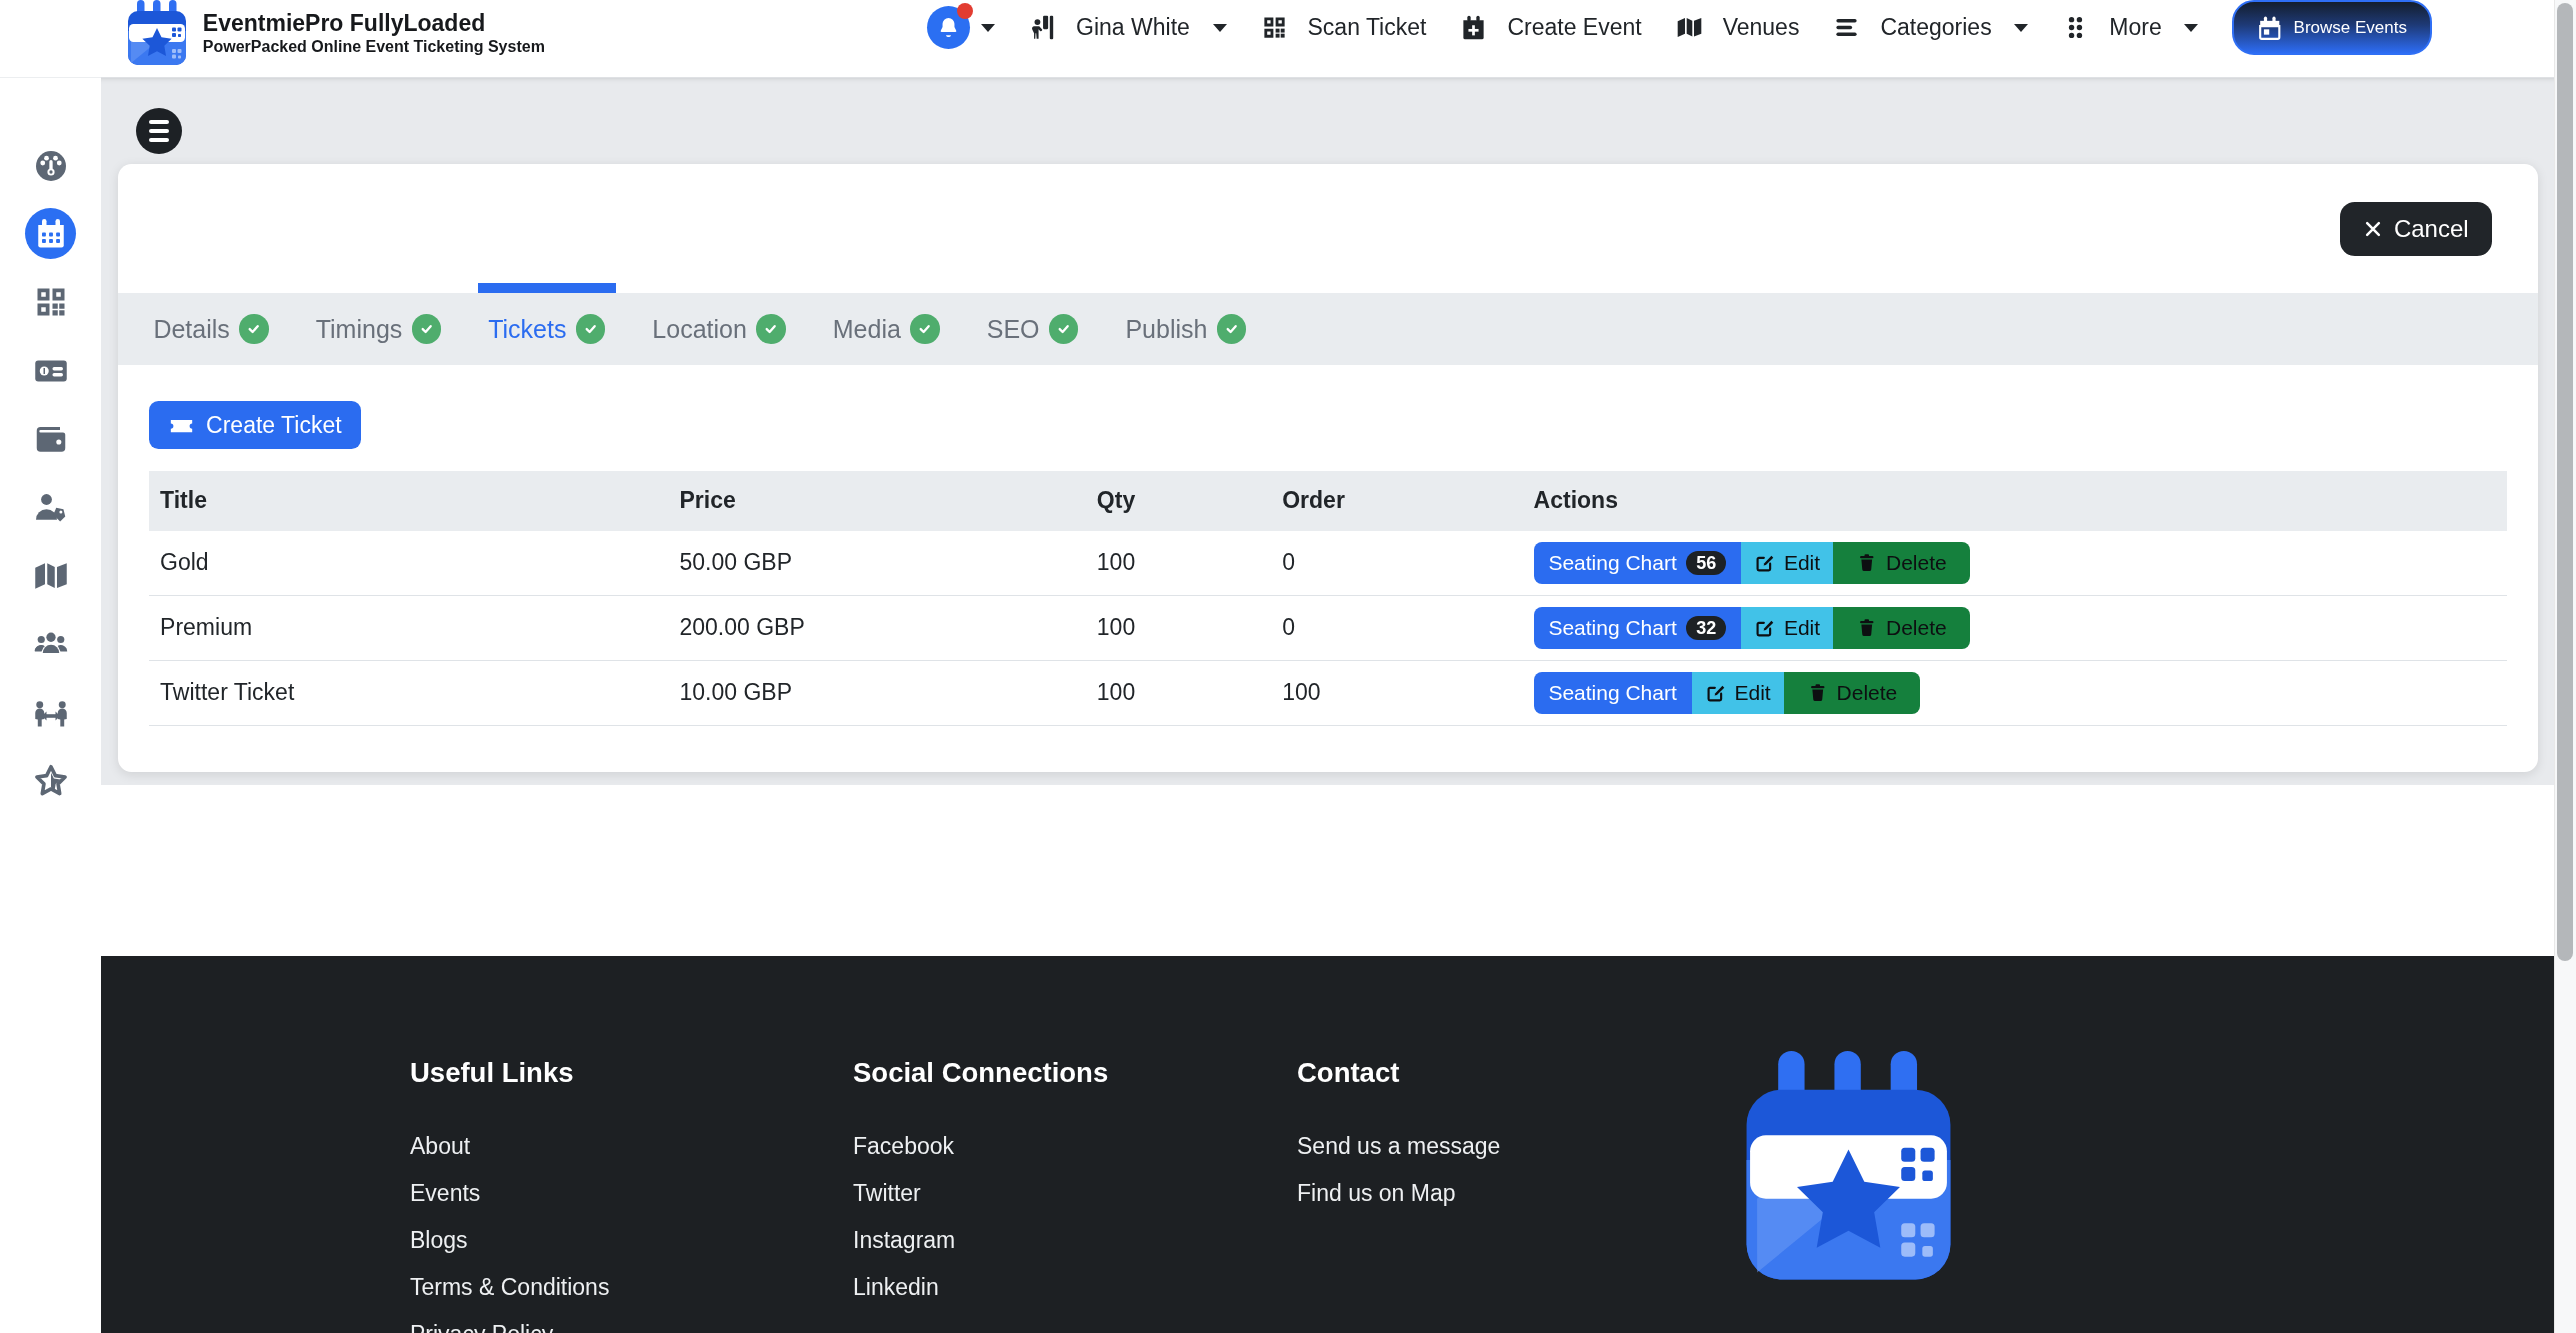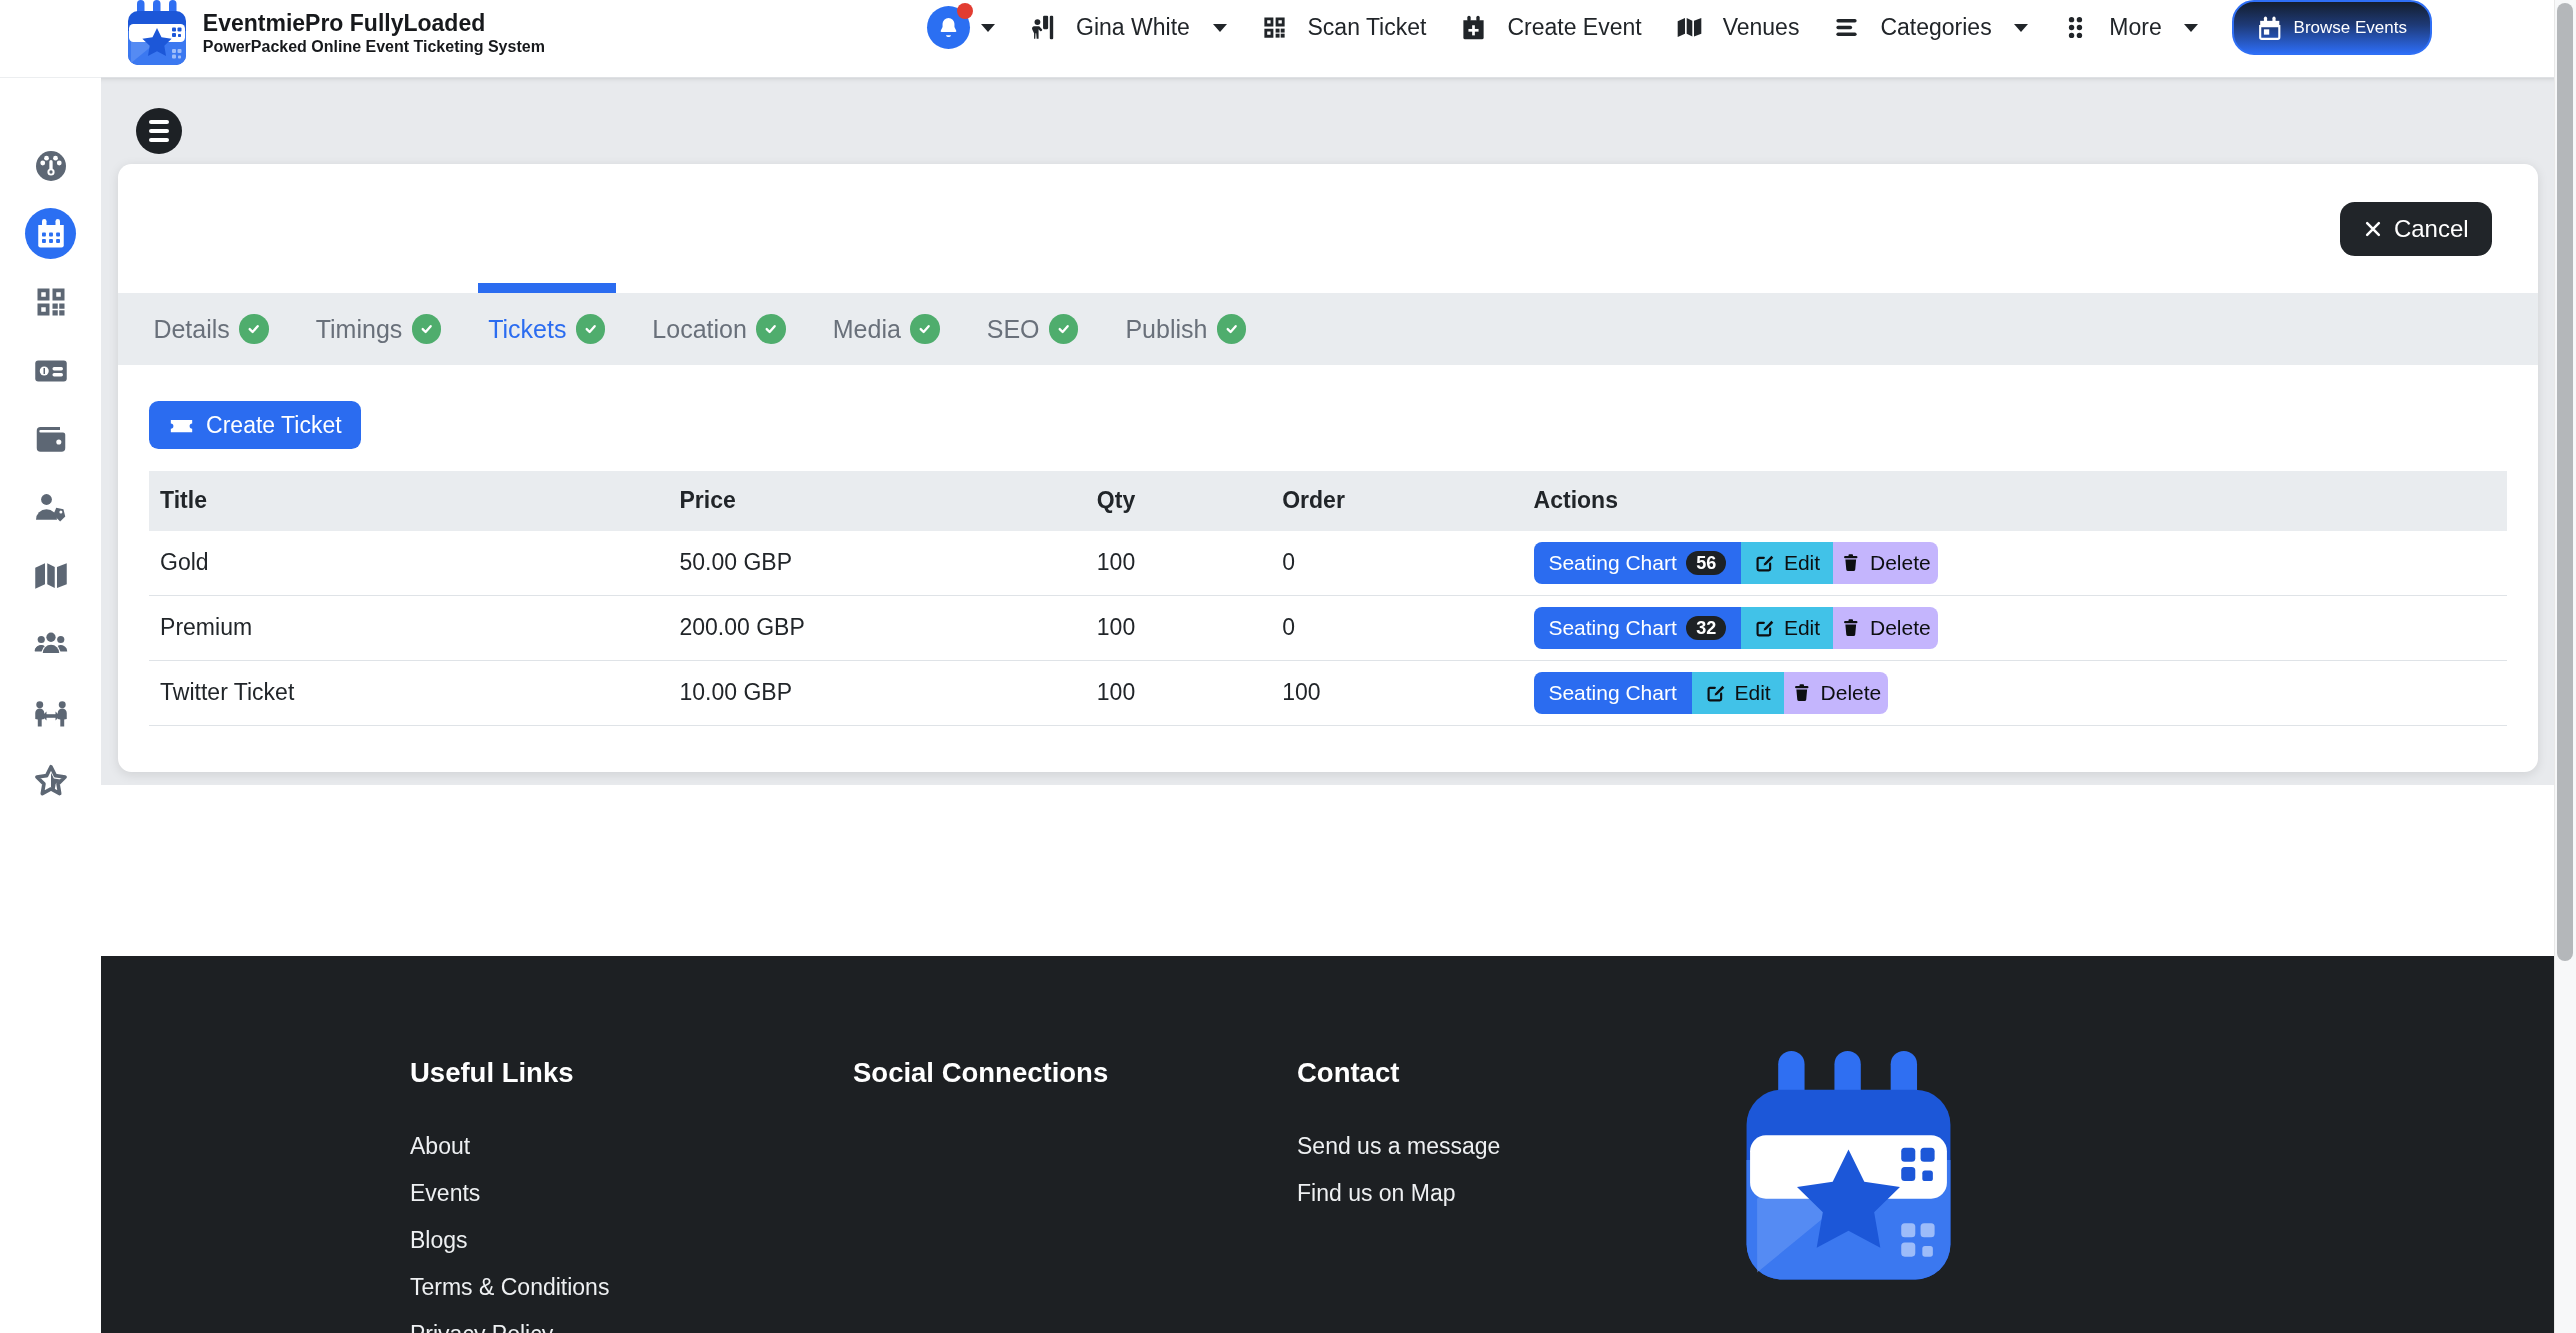--- a/index.html
+++ b/index.html
@@ -97,22 +97,22 @@
     display:flex;align-items:center;gap:9.4px;background:#2b6cf0;color:#fff;border:none;
     font-size:21px;padding:0 14.8px;border-radius:8px 0 0 8px;cursor:pointer;font-family:inherit;
   }
   .seat-badge{background:#1d2125;color:#fff;font-size:18px;font-weight:700;border-radius:12px;padding:3.4px 10px;line-height:1;}
   .seat-badge:empty{display:none;}
   .btn-edit{
     display:flex;align-items:center;gap:8px;background:#41c2e8;color:#0d0f11;border:none;
     font-size:21px;padding:0 13.4px;cursor:pointer;font-family:inherit;
   }
   .btn-delete{
-    display:flex;align-items:center;gap:8px;background:#c4b5fd;color:#0d0f11;border:none;
-    font-size:21px;padding:0 7px;border-radius:0 8px 8px 0;cursor:pointer;font-family:inherit;
+    display:flex;align-items:center;gap:8px;background:#15803d;color:#0d0f11;border:none;
+    font-size:21px;padding:0 23px;border-radius:0 8px 8px 0;cursor:pointer;font-family:inherit;
   }
   .btn-edit svg,.btn-delete svg{width:21.5px;height:21.5px;}
 
   
   .footer{position:absolute;left:101px;top:956px;width:2454px;height:378px;background:#1d2023;z-index:10;}
   .foot-col{position:absolute;top:101px;}
   .foot-col h3{margin:0 0 44px 0;font-size:27.5px;font-weight:700;color:#fff;}
   .foot-col ul{list-style:none;margin:0;padding:0;}
   .foot-col li{font-size:23px;color:#eef0f2;margin-bottom:20px;cursor:pointer;}
   .foot-useful{left:309px;}
@@ -552,20 +552,26 @@
       <ul>
         <li>About</li>
         <li>Events</li>
         <li>Blogs</li>
         <li>Terms &amp; Conditions</li>
         <li>Privacy Policy</li>
       </ul>
     </div>
     <div class="foot-col foot-social">
       <h3>Social Connections</h3>
+      <ul>
+        <li>Facebook</li>
+        <li>Twitter</li>
+        <li>Instagram</li>
+        <li>Linkedin</li>
+      </ul>
     </div>
     <div class="foot-col foot-contact">
       <h3>Contact</h3>
       <ul>
         <li>Send us a message</li>
         <li>Find us on Map</li>
       </ul>
     </div>
     <svg class="foot-logo" viewBox="0 0 120 132">
         <use href="#logo-art"></use>

